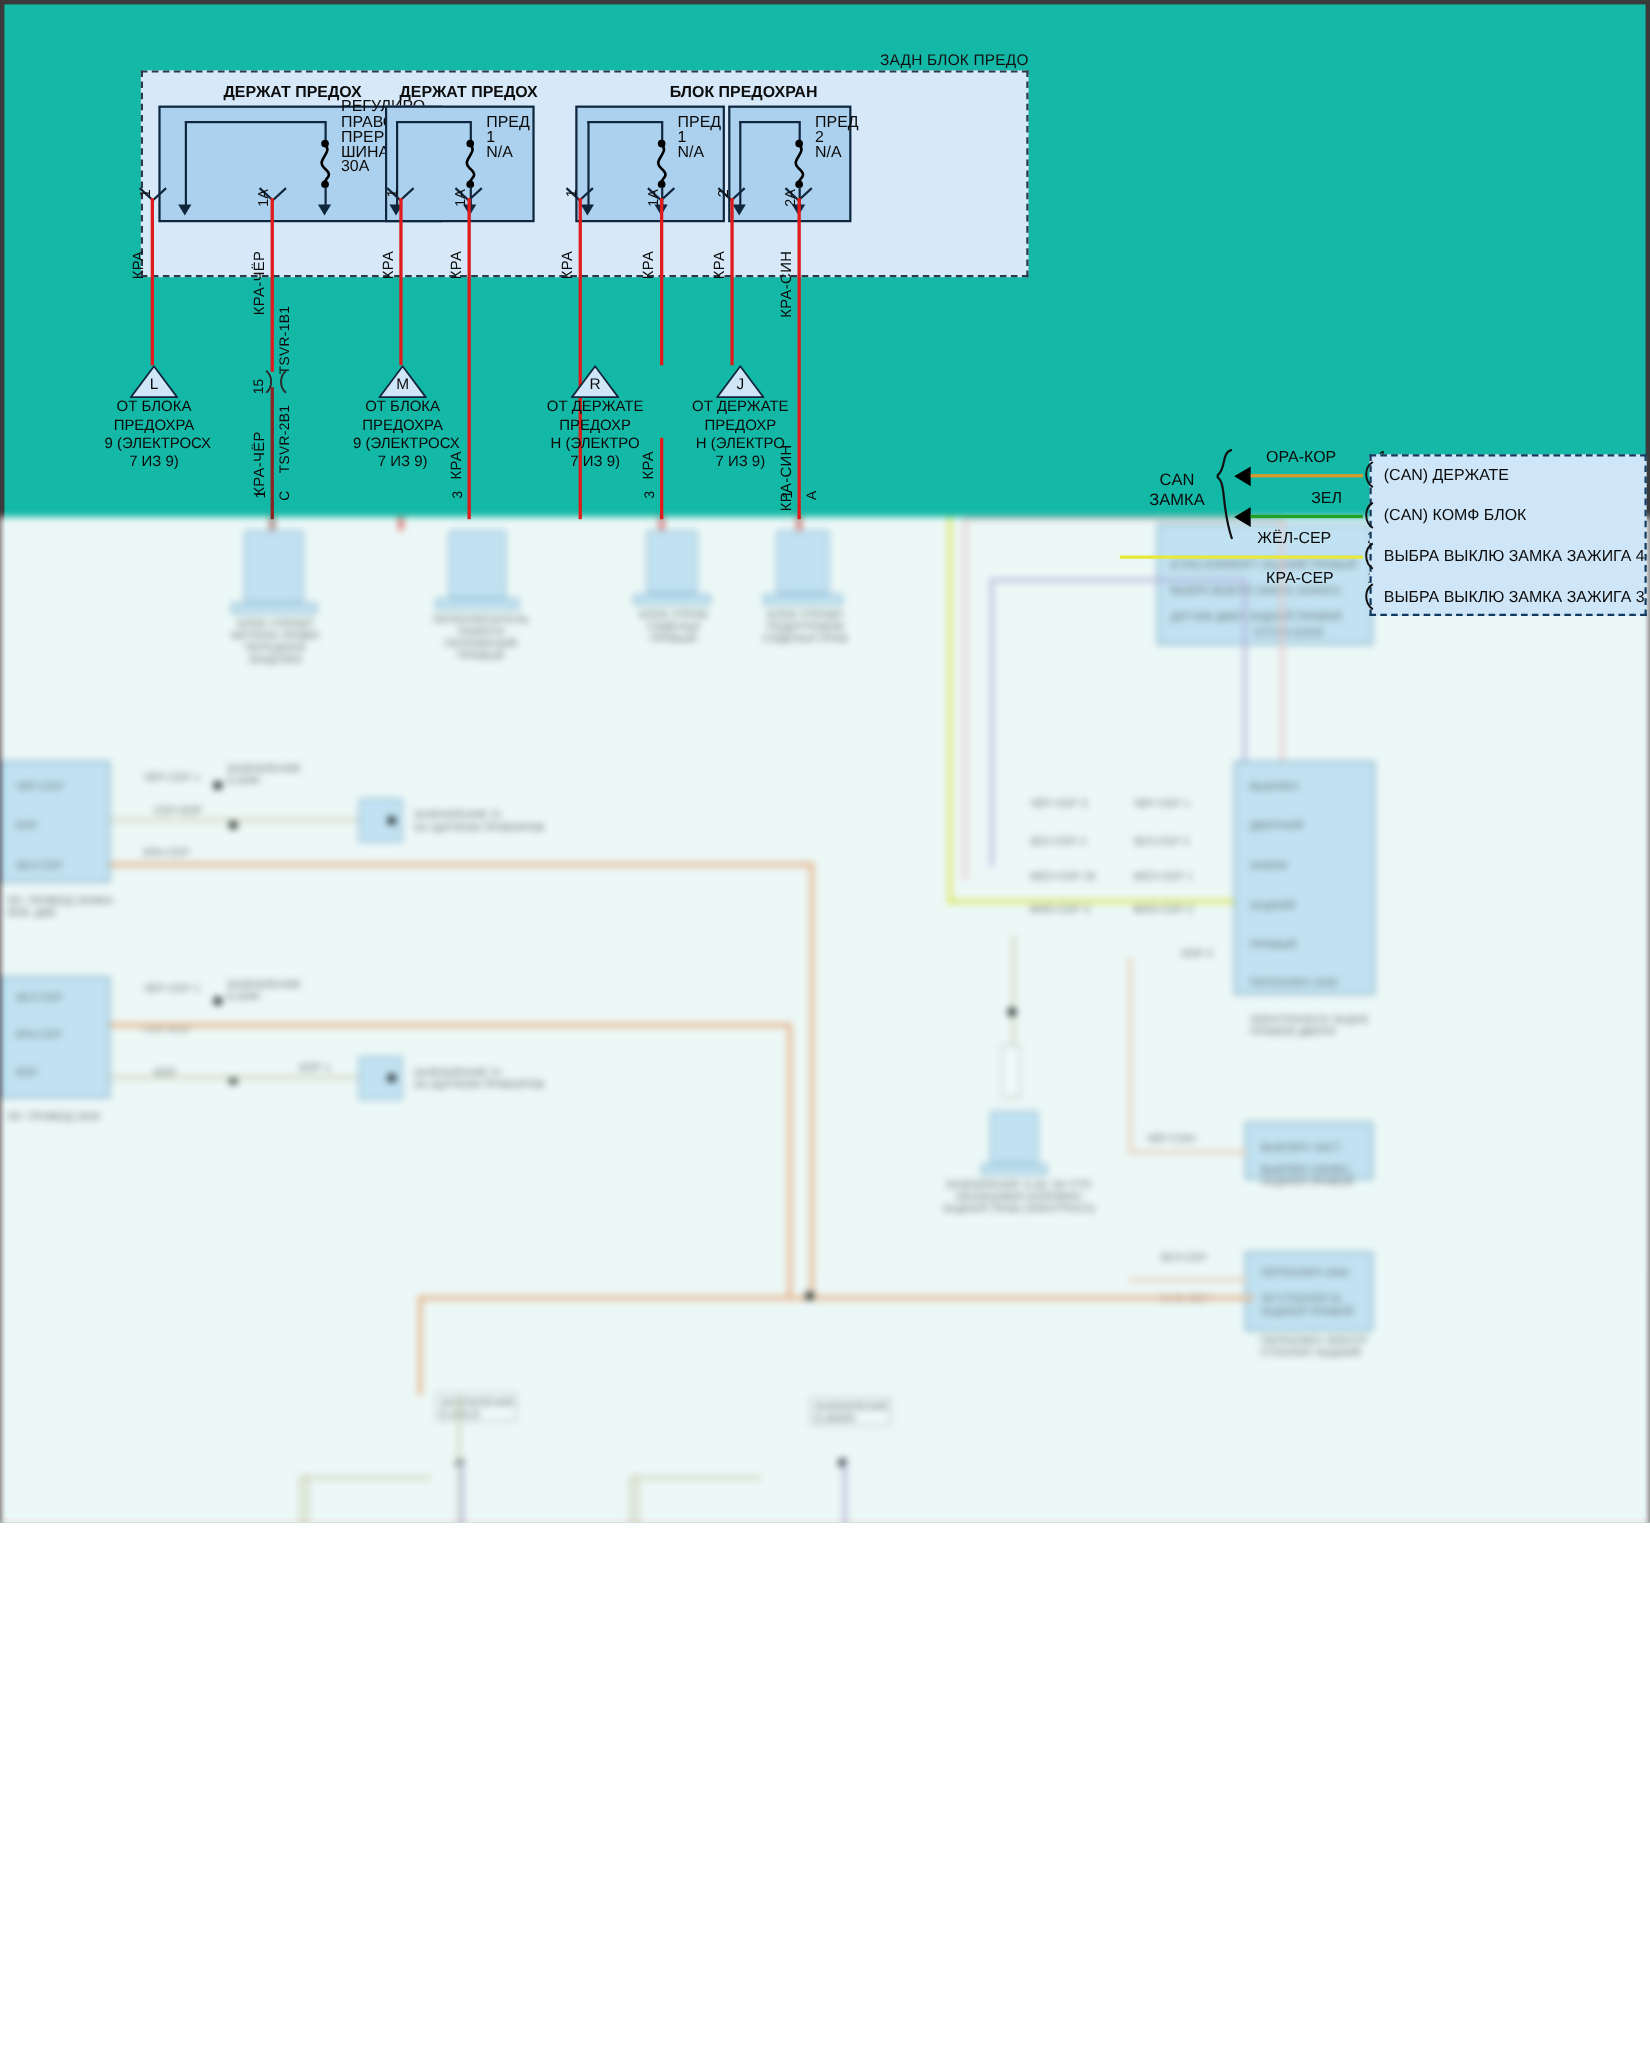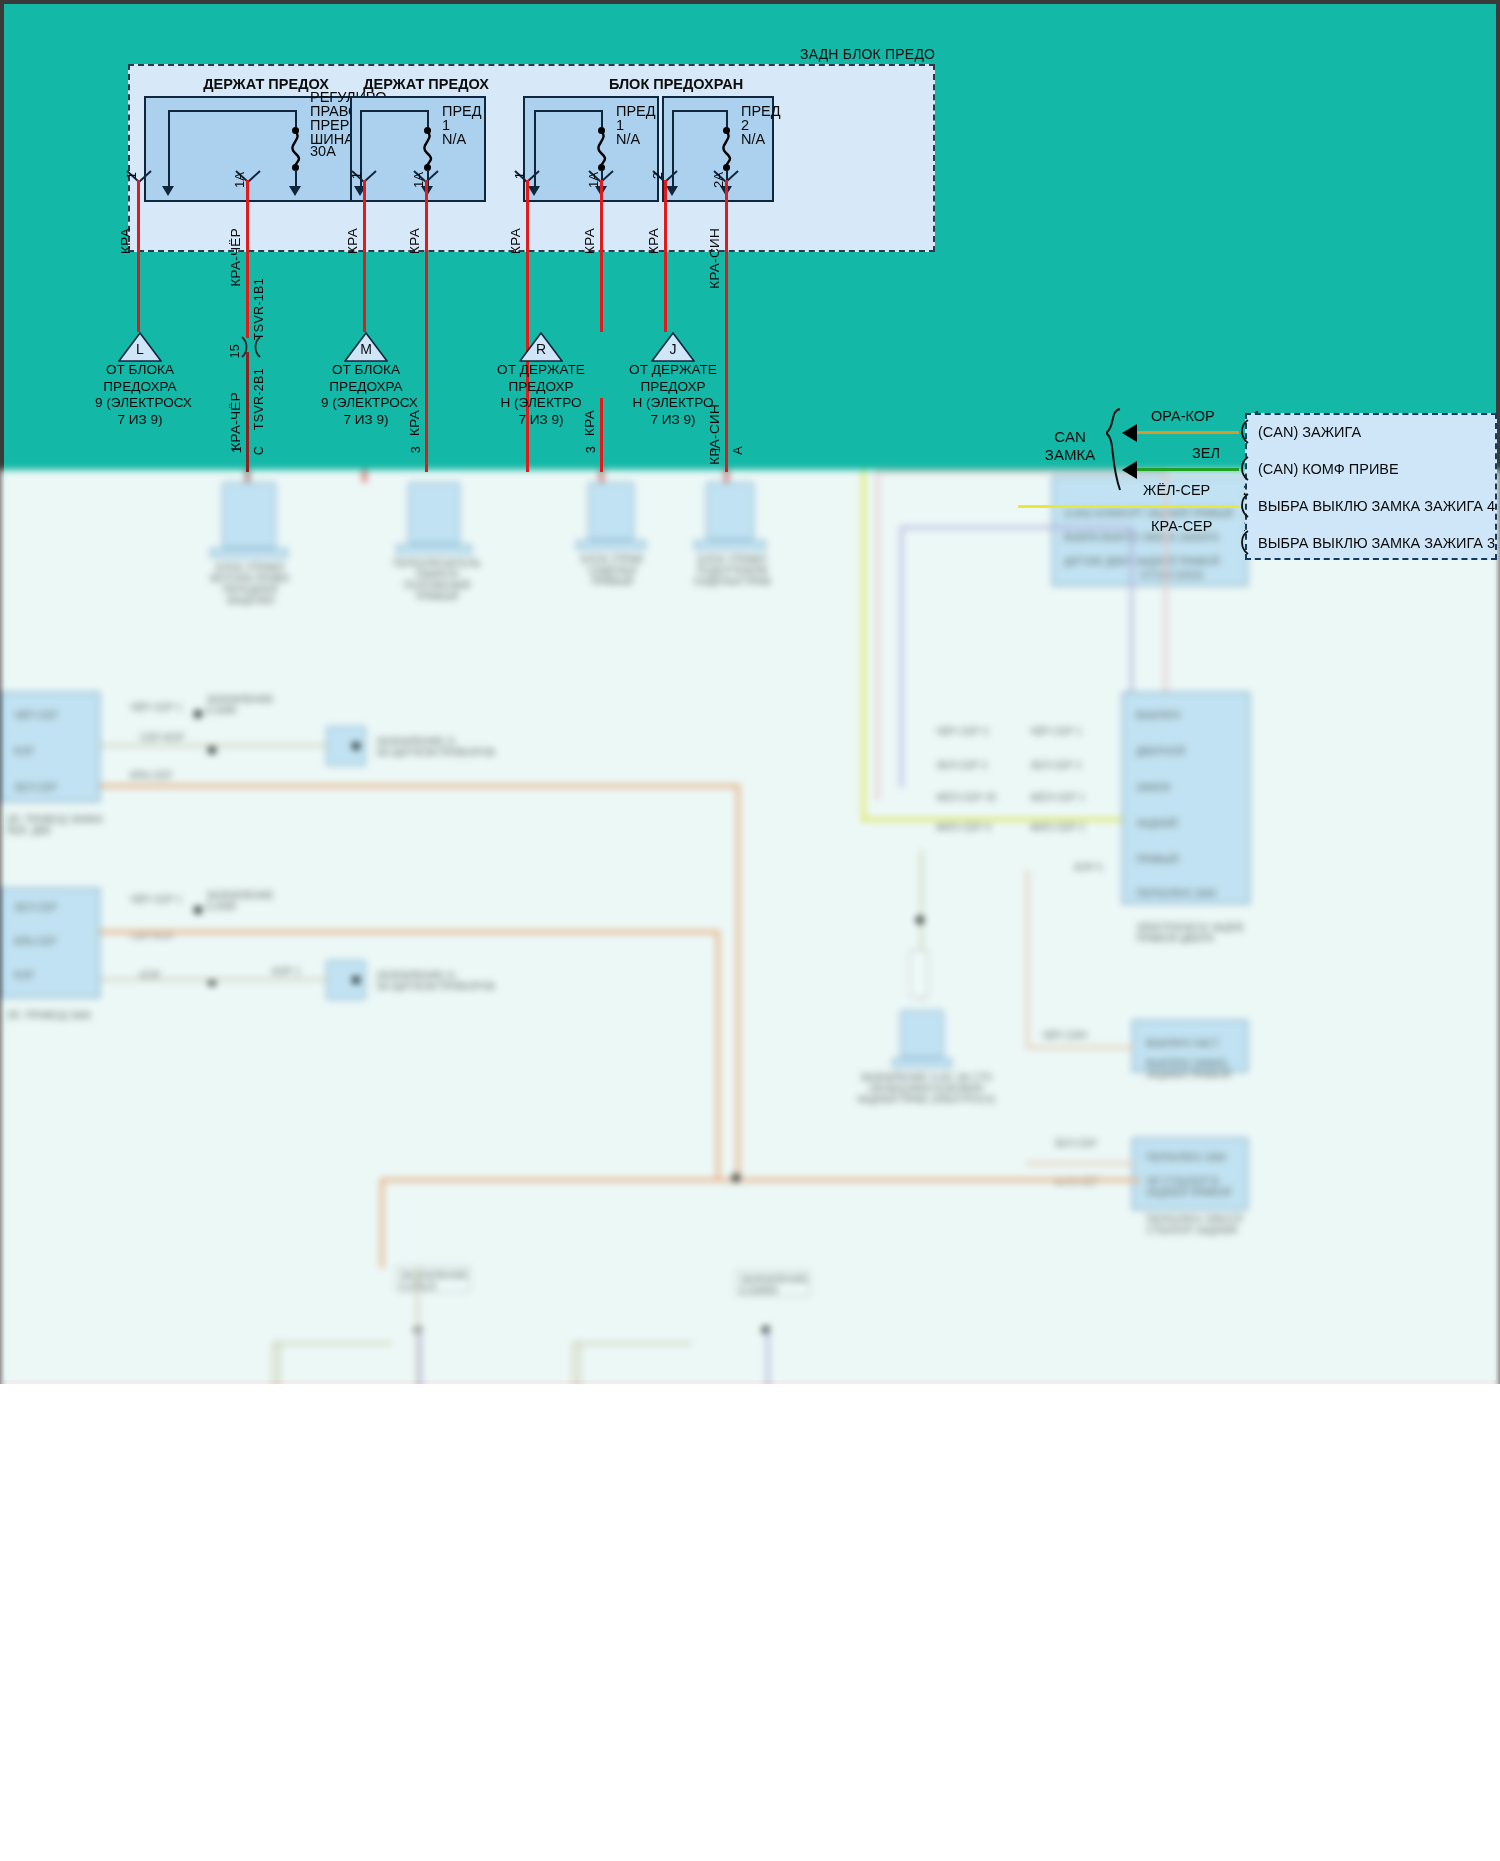--- a/index.html
+++ b/index.html
@@ -493,22 +493,22 @@
     <svg class="brace" style="left:1238px;top:456px;" width="12" height="26">
       <path d="M10 1 C 2 6, 2 18, 10 24" stroke="#111" stroke-width="1.8" fill="none"></path>
     </svg>
     <svg class="brace" style="left:1238px;top:493px;" width="12" height="26">
       <path d="M10 1 C 2 6, 2 18, 10 24" stroke="#111" stroke-width="1.8" fill="none"></path>
     </svg>
     <svg class="brace" style="left:1238px;top:530px;" width="12" height="26">
       <path d="M10 1 C 2 6, 2 18, 10 24" stroke="#111" stroke-width="1.8" fill="none"></path>
     </svg>
 
-    <div class="modrow" style="left:1258px;top:424px;">(CAN) ЗАЖИГА</div>
-    <div class="modrow" style="left:1258px;top:461px;">(CAN) КОМФ ПРИВЕ</div>
+    <div class="modrow" style="left:1258px;top:424px;">(CAN) ДЕРЖАТЕ</div>
+    <div class="modrow" style="left:1258px;top:461px;">(CAN) КОМФ БЛОК</div>
     <div class="modrow" style="left:1258px;top:498px;">ВЫБРА ВЫКЛЮ ЗАМКА ЗАЖИГА 4</div>
     <div class="modrow" style="left:1258px;top:535px;">ВЫБРА ВЫКЛЮ ЗАМКА ЗАЖИГА 3</div>
 
   </div>
 
   <div class="edge-l"></div>
   <div class="edge-r"></div>
   <div class="edge-t"></div>
   <div class="edge-b"></div>
 </div>

